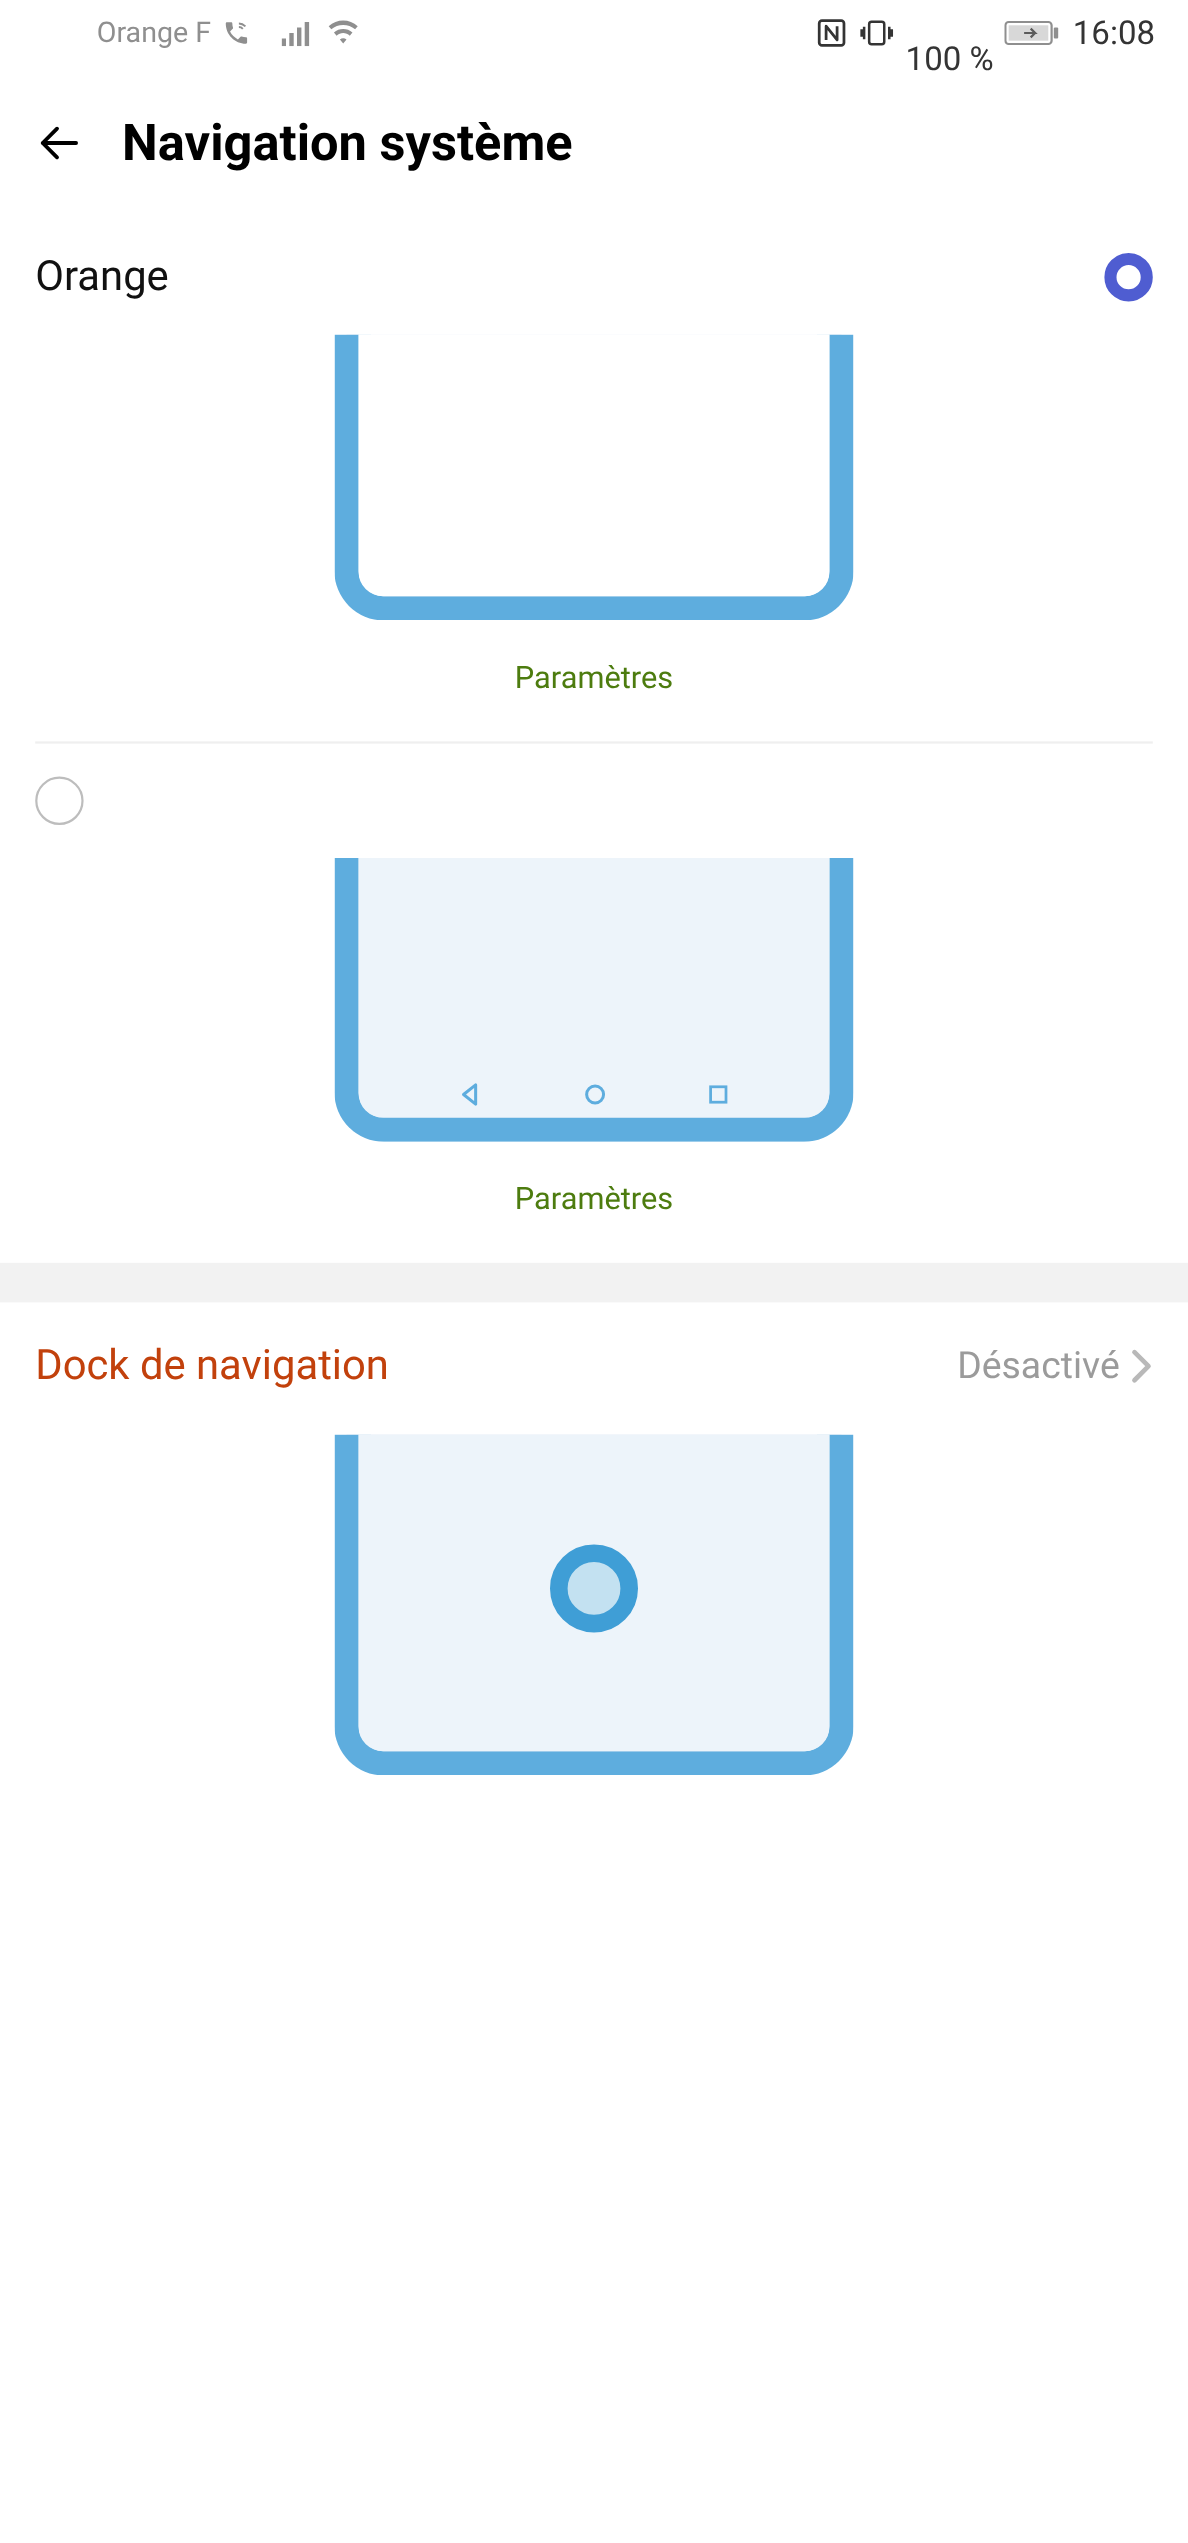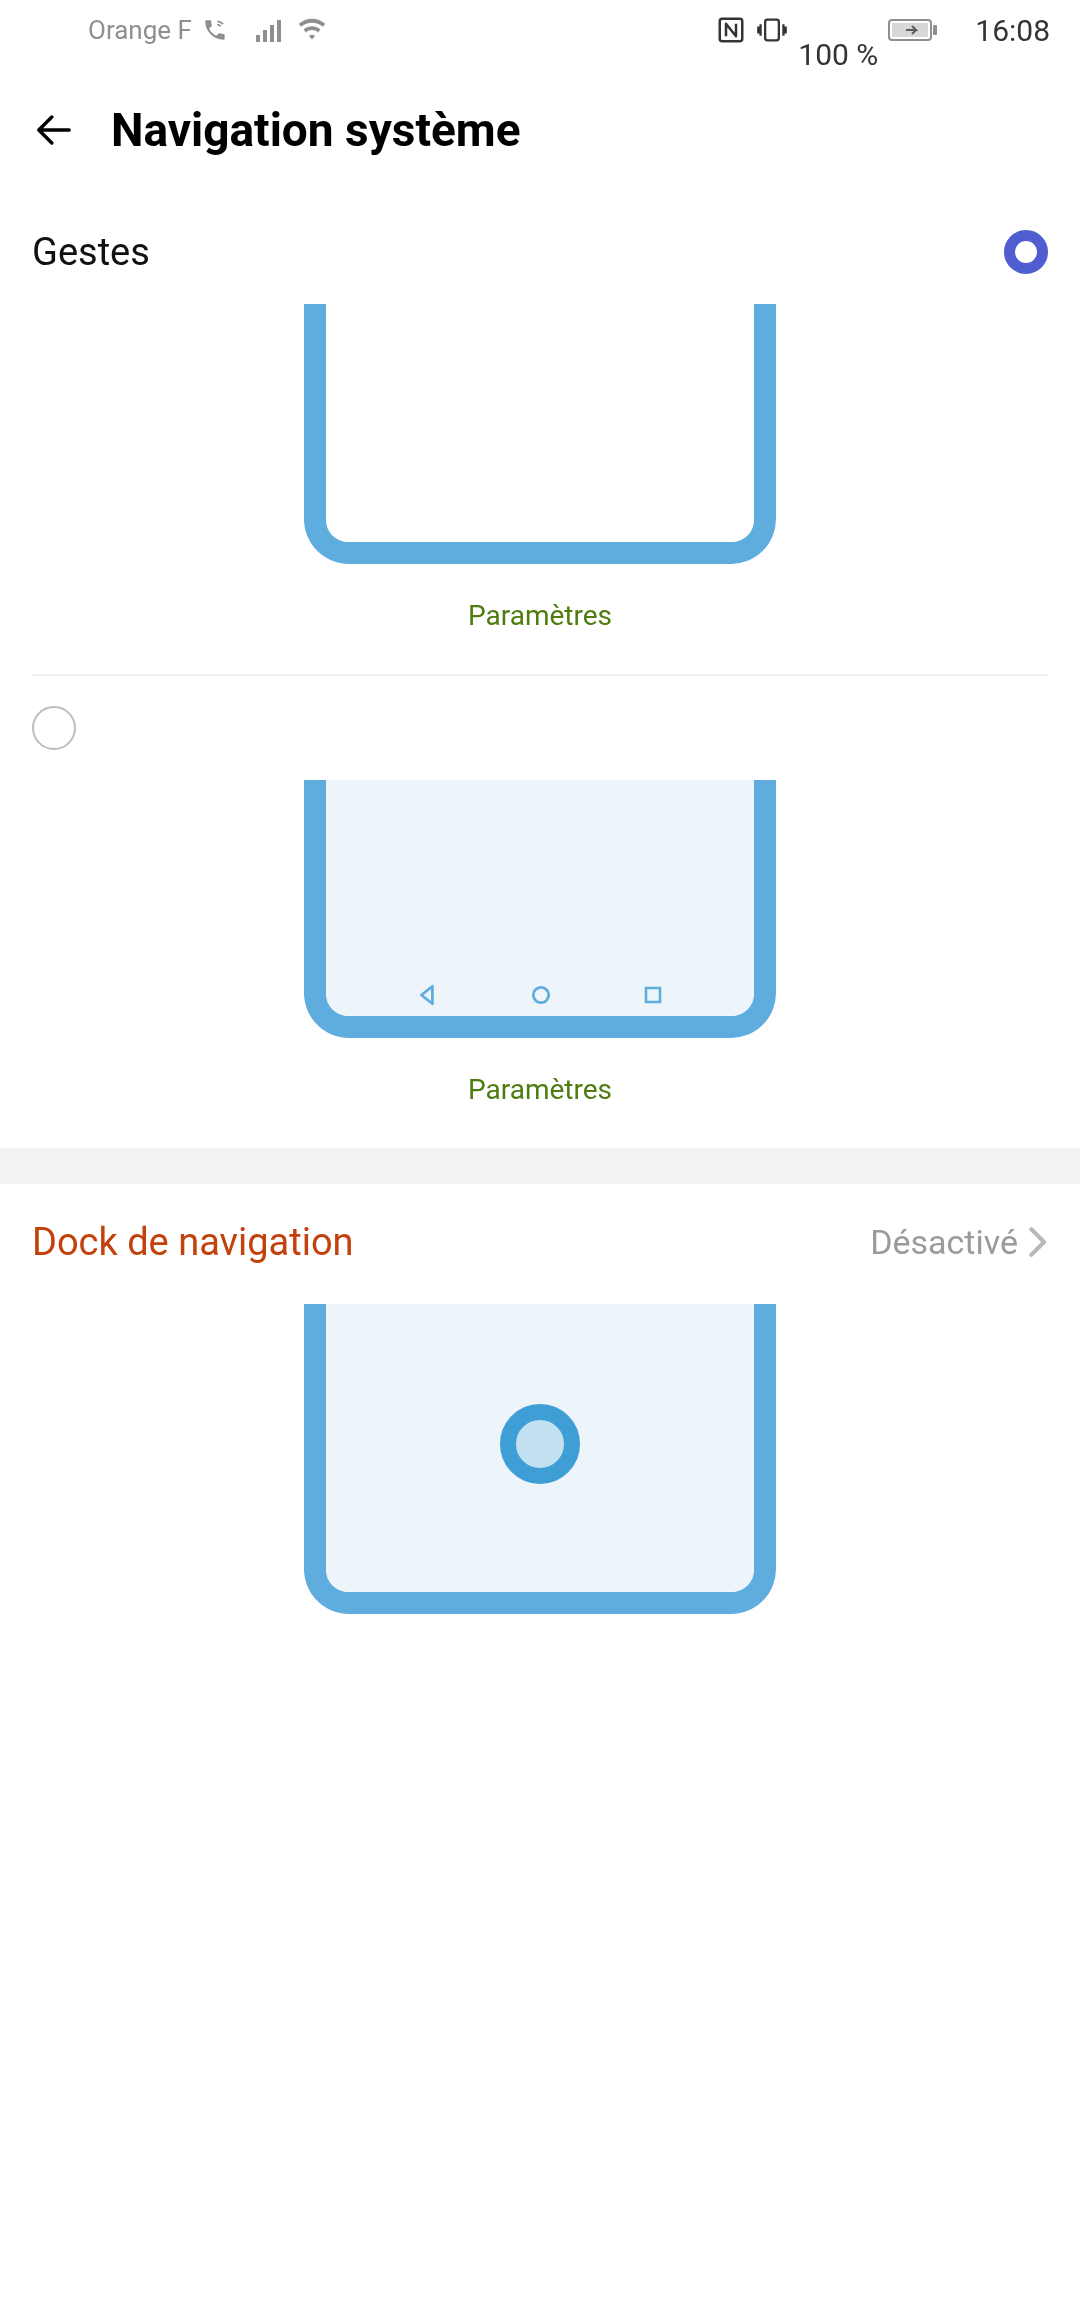--- a/index.html
+++ b/index.html
@@ -4,21 +4,21 @@
   <style>
     * { margin: 0; padding: 0; box-sizing: border-box; }
     html, body { width: 1080px; height: 2312px; background: #ffffff; font-family: -apple-system, Roboto, "Helvetica Neue", Arial, sans-serif; color: #000; overflow: hidden; }
     
     
     .status-bar { height: 60px; display: flex; align-items: center; justify-content: space-between; padding: 0 30px 0 88px; color: #8f8f8f; font-size: 28px; }
     .status-left { display: flex; align-items: center; gap: 10px; }
     .status-right { display: flex; align-items: center; gap: 10px; }
     .carrier { font-size: 26px; letter-spacing: 0; }
     .icon { display: inline-flex; }
-    .time { color: #343434; font-size: 30px; font-weight: 400; margin-left: 25px; }
+    .time { color: #343434; font-size: 30px; font-weight: 400; margin-left: 0; }
     .battery-pct { color: #343434; font-size: 30px; margin-top: 48px; }
     
     
     .header { height: 140px; display: flex; align-items: center; padding: 0 25px; }
     .back-btn { width: 58px; height: 58px; display: flex; align-items: center; justify-content: center; margin-right: 28px; }
     .page-title { font-size: 46px; font-weight: 700; letter-spacing: 0; }
     
     
     .option-row { display: flex; align-items: center; justify-content: space-between; padding: 30px 32px; }
     .option-label { font-size: 38px; color: #111; }
@@ -105,21 +105,21 @@
 <div class="header">
   <div class="back-btn">
     <svg width="52" height="52" viewBox="0 0 48 48">
         <path d="M38 24H10M22 12L10 24l12 12" fill="none" stroke="#000" stroke-width="3.2" stroke-linecap="round" stroke-linejoin="round"></path>
       </svg>
   </div>
   <div class="page-title">Navigation système</div>
 </div>
 
 <div class="option-row">
-  <div class="option-label">Gestes</div>
+  <div class="option-label">Orange</div>
   <div class="radio selected"></div>
 </div>
 <div class="preview-wrap">
   <div class="phone" style="height:260px;">
     <div class="phone-shadow"></div>
     <div class="phone-outer"></div>
     <div class="screen-white" style="bottom:22px;"></div>
   </div>
 </div>
 <div class="settings-link">

